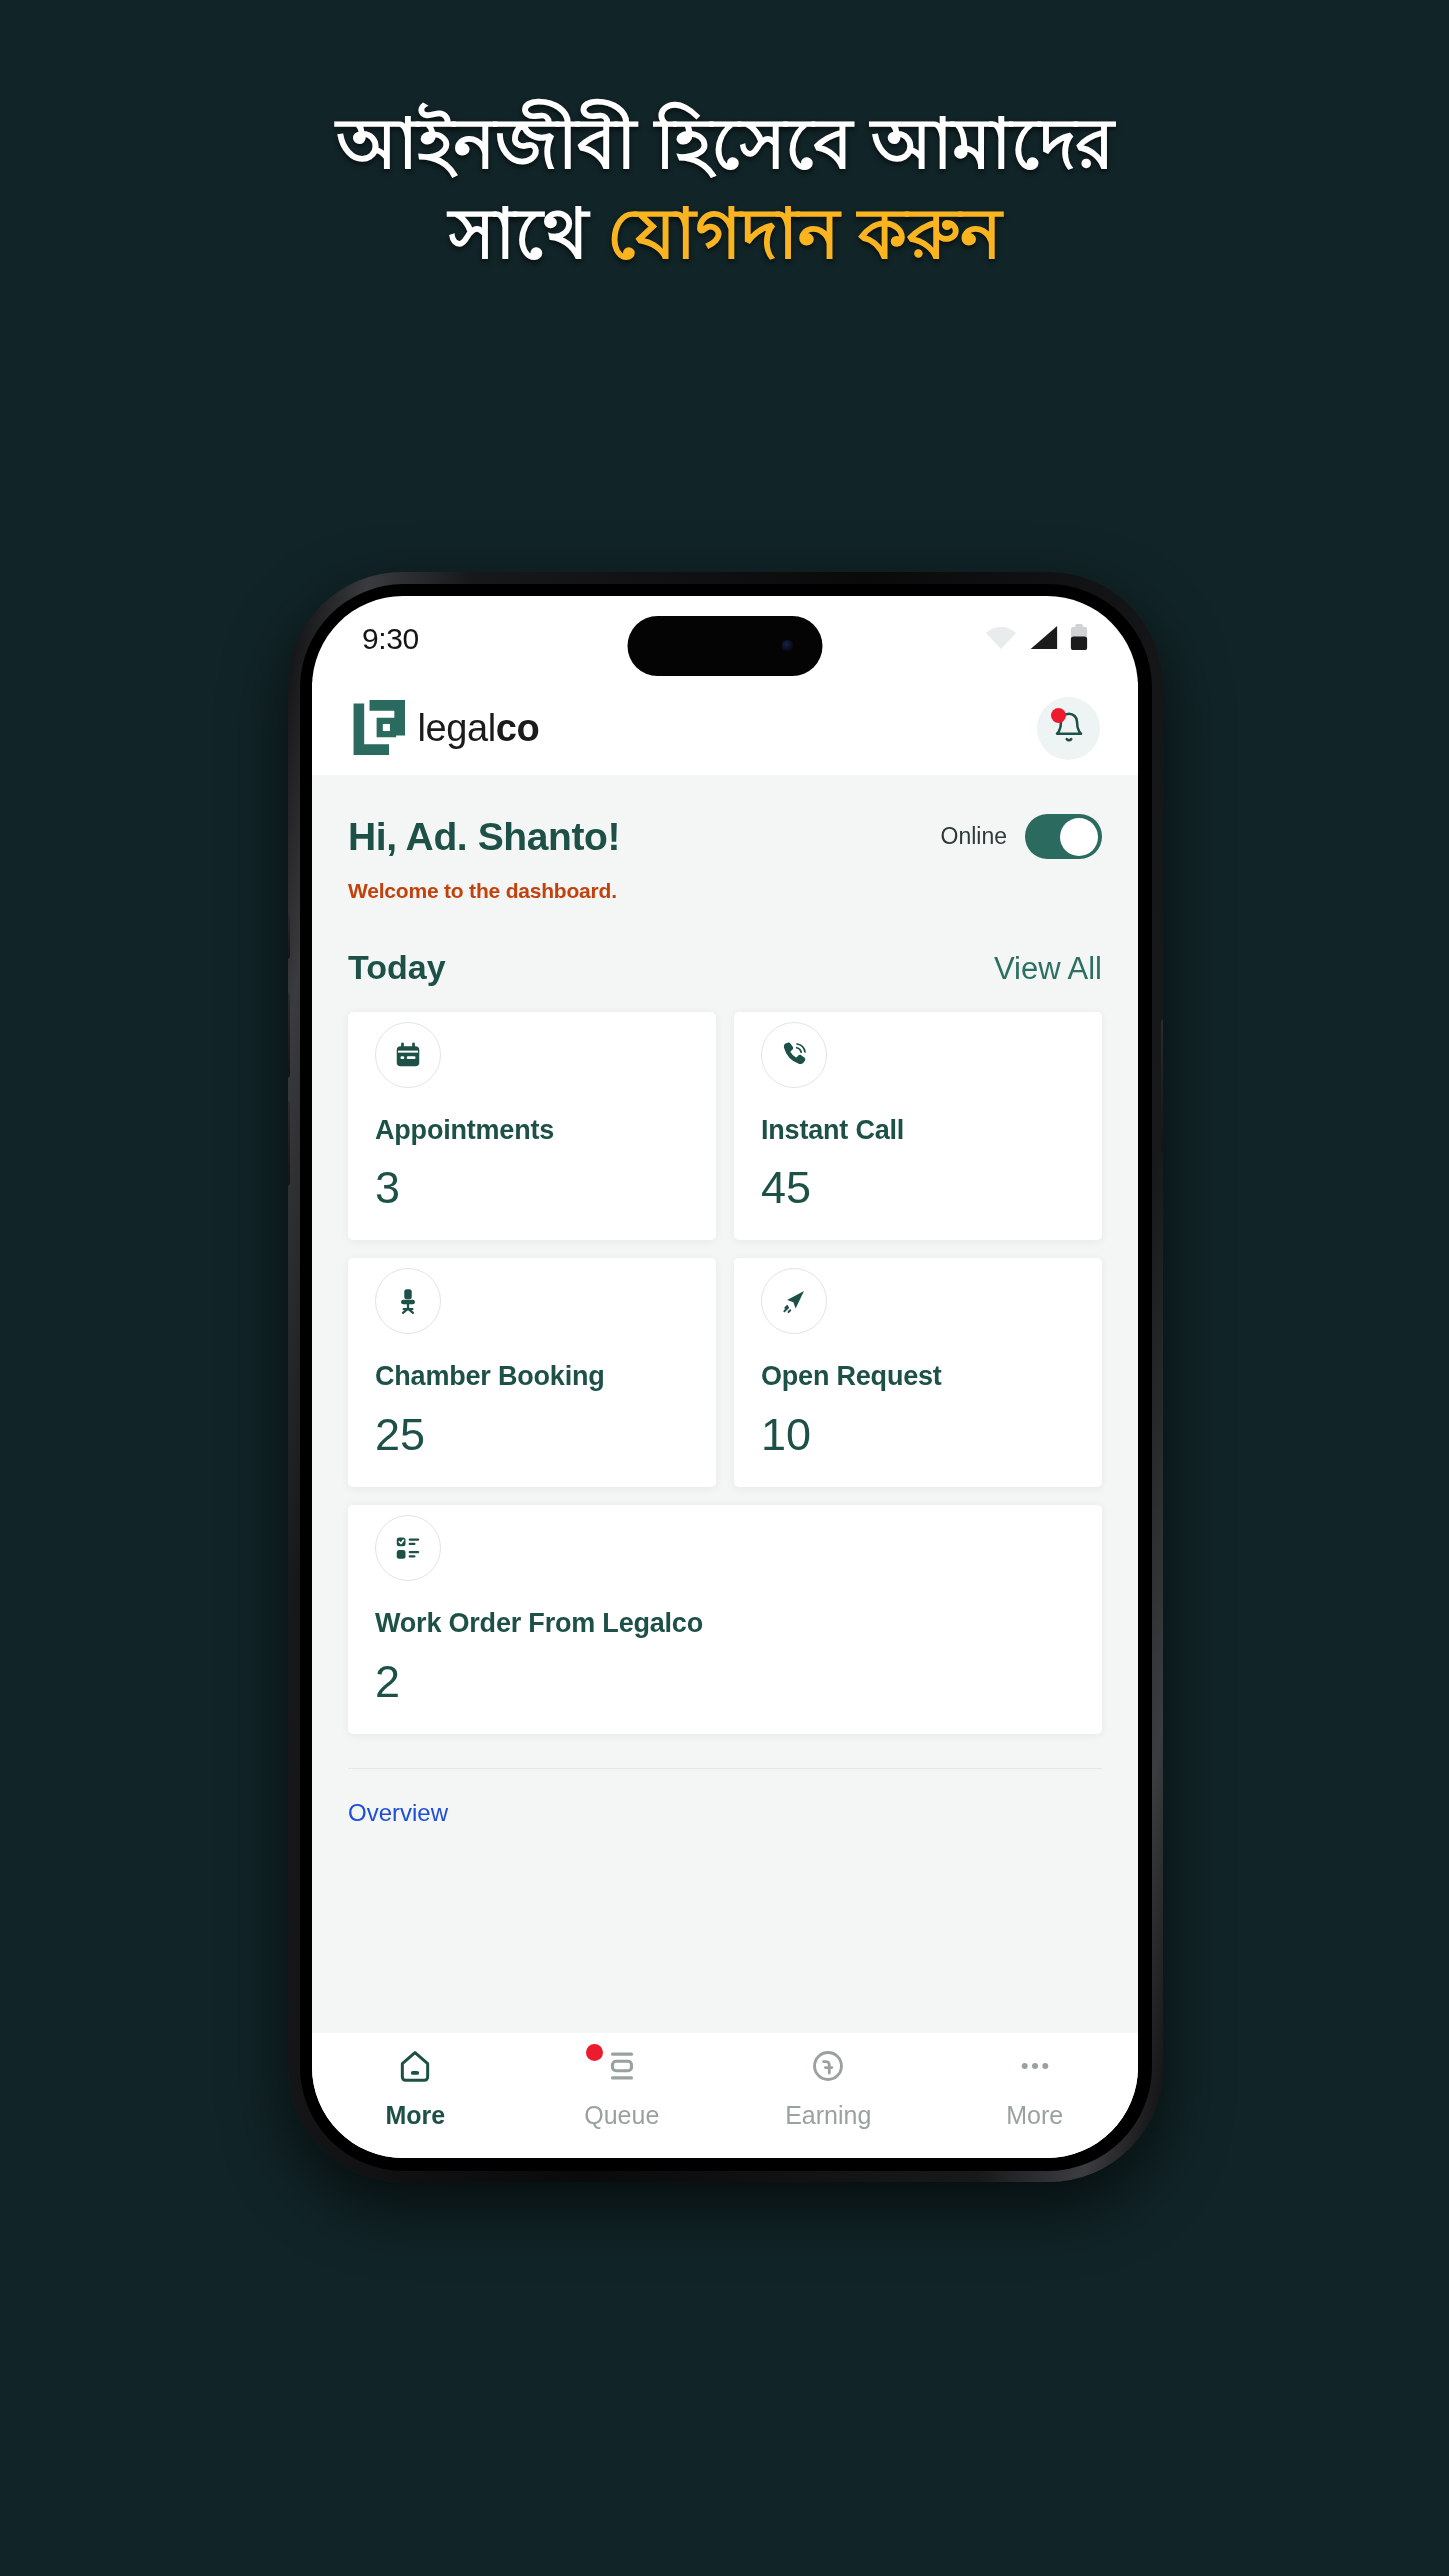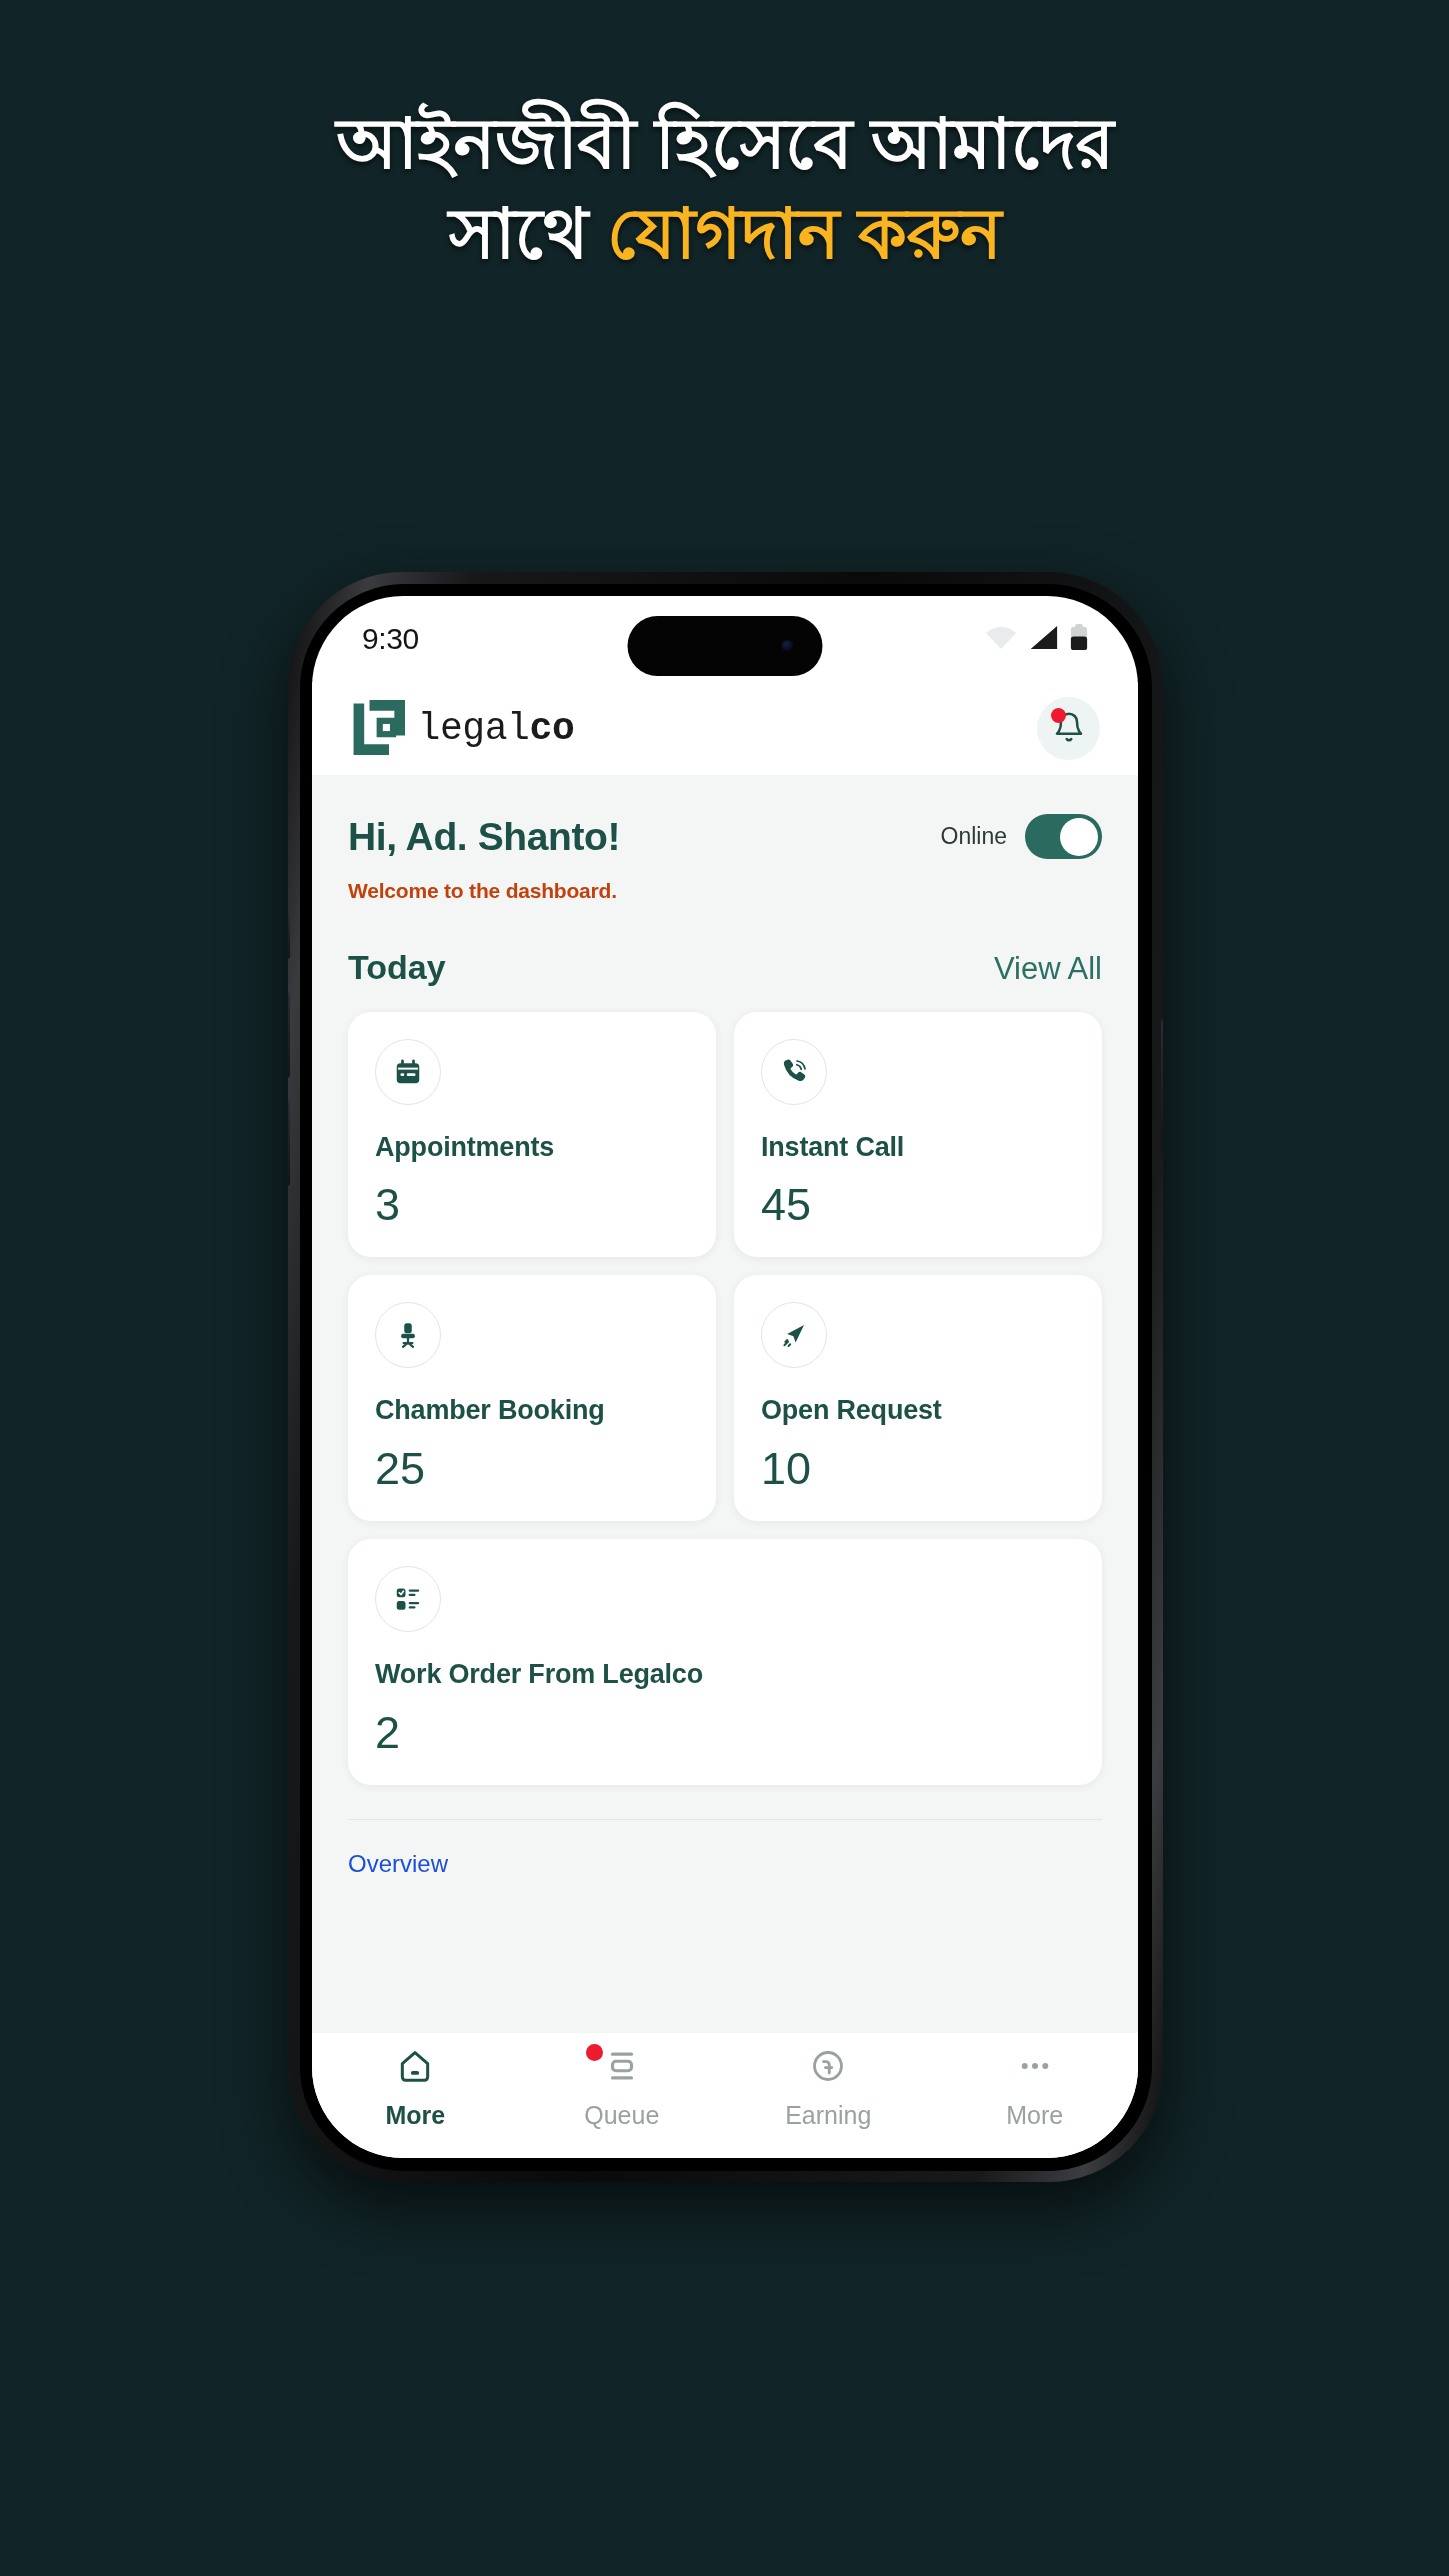--- a/index.html
+++ b/index.html
@@ -82,21 +82,21 @@
 
   
   .app-header{
     position:absolute; left:0; top:86px; width:826px; height:93px;
     display:flex; align-items:center; justify-content:space-between;
     padding:0 38px; background:#ffffff;
   }
   .brand{ display:flex; align-items:center; gap:12.5px; }
   .brand-text{
     font-size:38px; color:#1b1b1b; letter-spacing:-0.4px;
-    font-family:Liberation Mono, monospace;
+    font-family:Liberation Sans, sans-serif;
   }
   .brand-text b{ font-weight:bold; }
   .brand-text span.light{ font-weight:400; }
   .bell-wrap{
     width:63px; height:63px; border-radius:50%;
     background:#eef4f3; display:flex; align-items:center; justify-content:center;
     position:relative;
   }
   .bell-dot{
     position:absolute; left:14.3px; top:10.7px;
@@ -130,22 +130,22 @@
   .section-row{
     display:flex; align-items:flex-end; justify-content:space-between;
     margin-top:45px;
   }
   .section-title{ font-size:34px; font-weight:bold; color:#1d5148; }
   .view-all{ font-size:31px; color:#2d6f63; }
 
   
   .grid{ display:flex; gap:18px; margin-top:25px; flex-wrap:wrap; }
   .card{
-    background:#fff; border-radius:23px;
-    padding:27px 27px 30px;
+    background:#fff; border-radius:5px;
+    padding:10px 27px 30px;
     box-shadow:0 1.8px 9px rgba(16,40,36,.06);
     flex:1 1 calc(50% - 9px);
     min-height:175px;
   }
   .card.wide{ flex:1 1 100%; min-height:175px; }
   .icon-circle{
     width:66px; height:66px; border-radius:50%;
     border:1.8px solid #dfe6e4;
     display:flex; align-items:center; justify-content:center;
     margin-bottom:27px;

